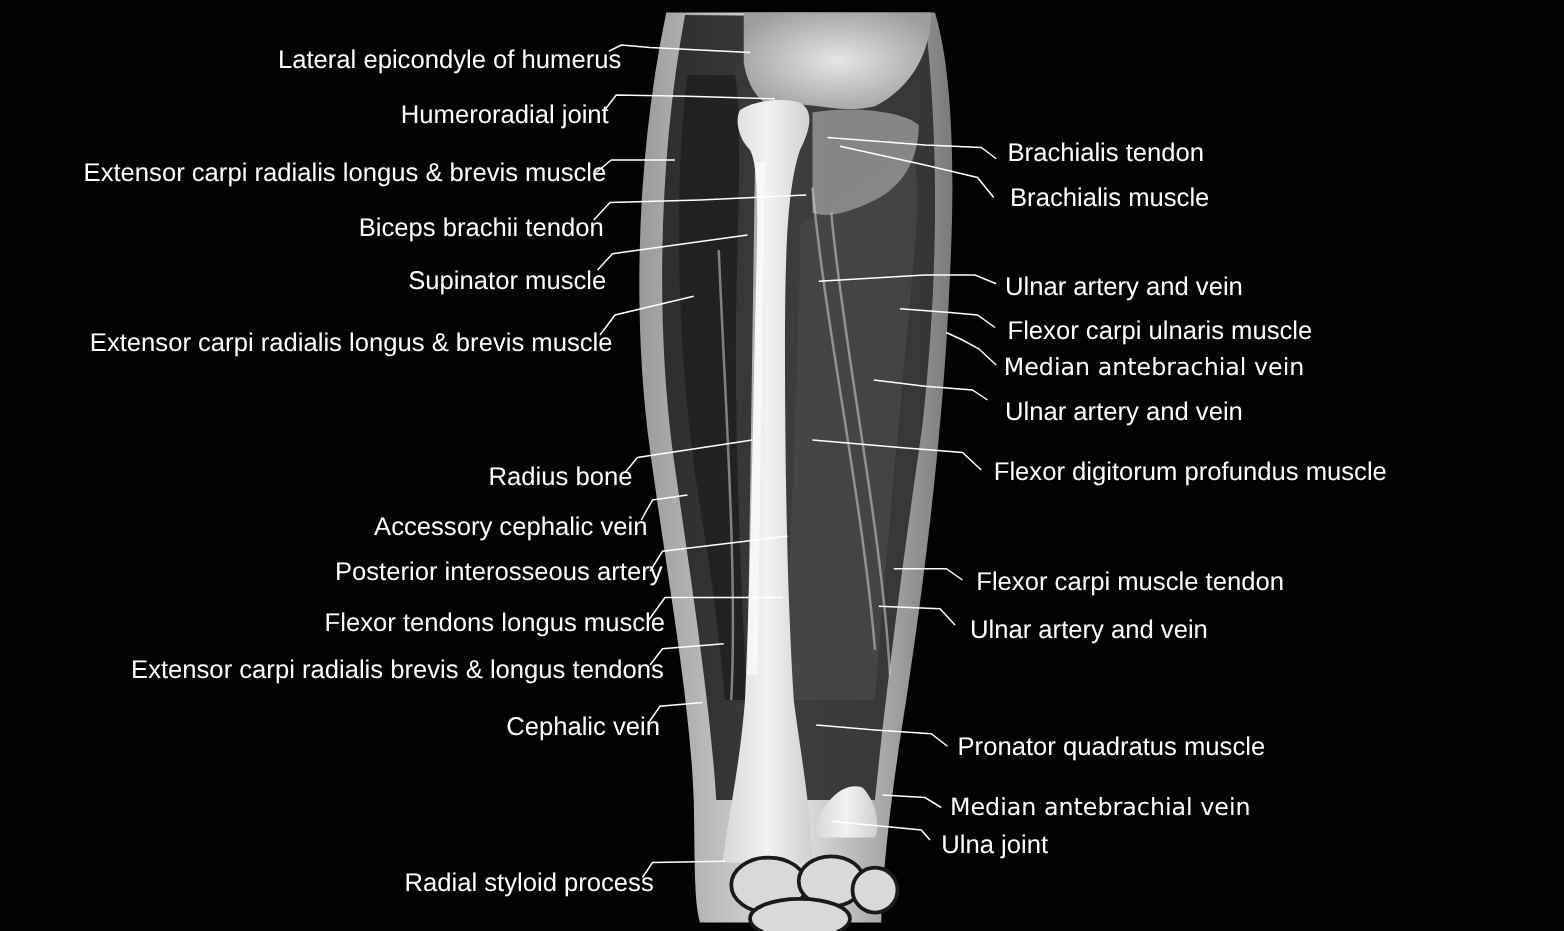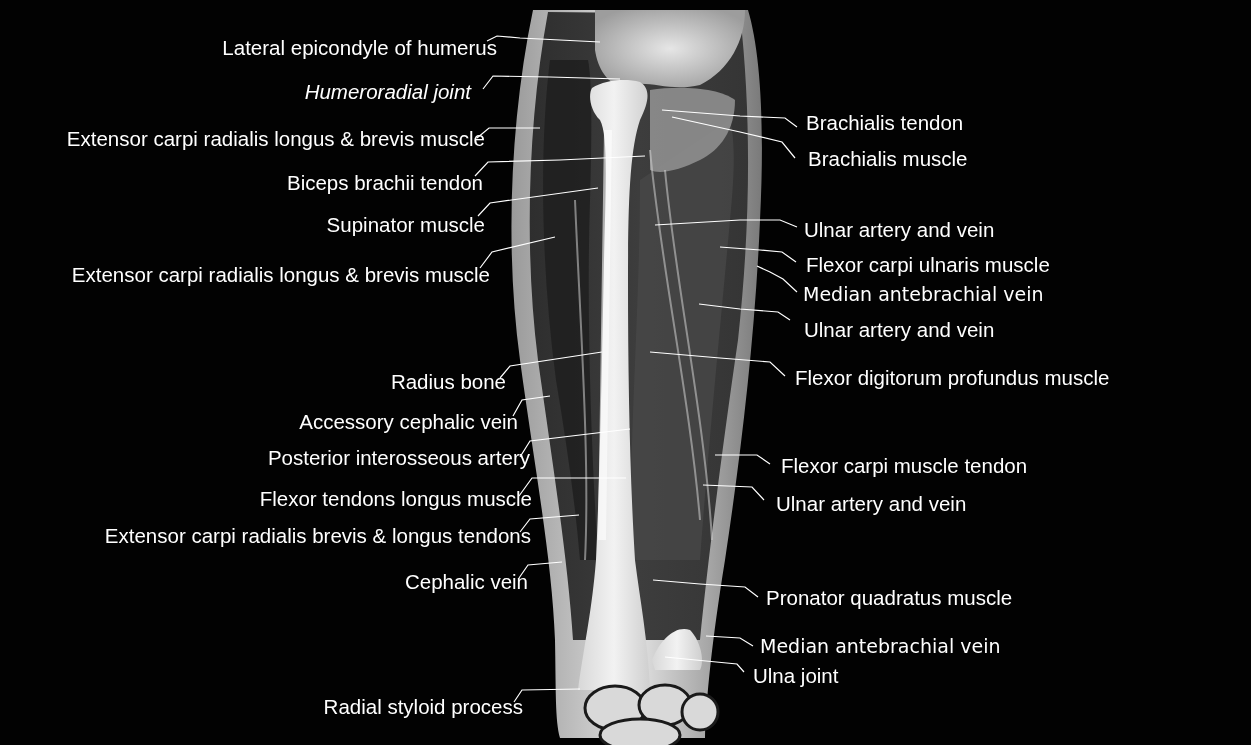--- a/index.html
+++ b/index.html
@@ -91,21 +91,21 @@
         <polyline points="715,455 757,455 770,464"></polyline>
         <polyline points="703,485 752,487 764,500"></polyline>
         <polyline points="653,580 700,584 745,587 758,597"></polyline>
         <polyline points="706,636 740,638 753,646"></polyline>
         <polyline points="665,657 706,661 737,664 744,672"></polyline>
       </g>
   </svg>
 
   <div id="labels-left">
       <div class="label r" style="top: 36px; right: 774px;">Lateral epicondyle of humerus</div>
-      <div class="label r" style="top: 80px; right: 800px; font-style: italic;">Humeroradial joint</div>
+      <div class="label r" style="top: 80px; right: 784px;">Humeroradial joint</div>
       <div class="label r" style="top: 127px; right: 786px;">Extensor carpi radialis longus &amp; brevis muscle</div>
       <div class="label r" style="top: 171px; right: 788px;">Biceps brachii tendon</div>
       <div class="label r" style="top: 213px; right: 786px;">Supinator muscle</div>
       <div class="label r" style="top: 263px; right: 781px;">Extensor carpi radialis longus &amp; brevis muscle</div>
       <div class="label r" style="top: 370px; right: 765px;">Radius bone</div>
       <div class="label r" style="top: 410px; right: 753px;">Accessory cephalic vein</div>
       <div class="label r" style="top: 446px; right: 741px;">Posterior interosseous artery</div>
       <div class="label r" style="top: 487px; right: 739px;">Flexor tendons longus muscle</div>
       <div class="label r" style="top: 524px; right: 740px;">Extensor carpi radialis brevis &amp; longus tendons</div>
       <div class="label r" style="top: 570px; right: 743px;">Cephalic vein</div>

